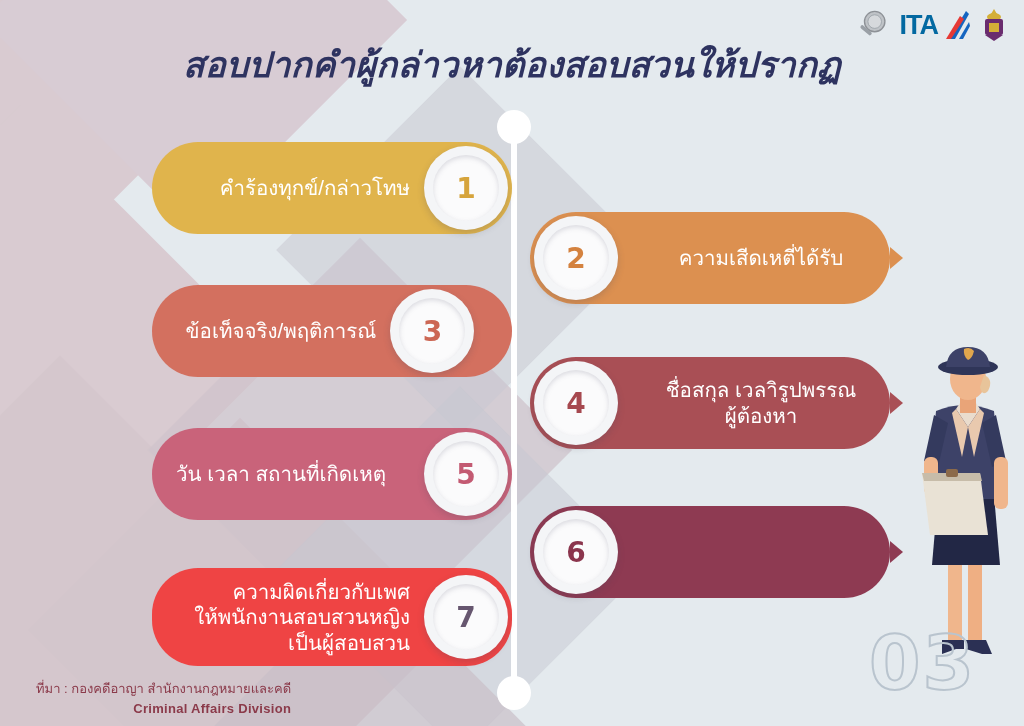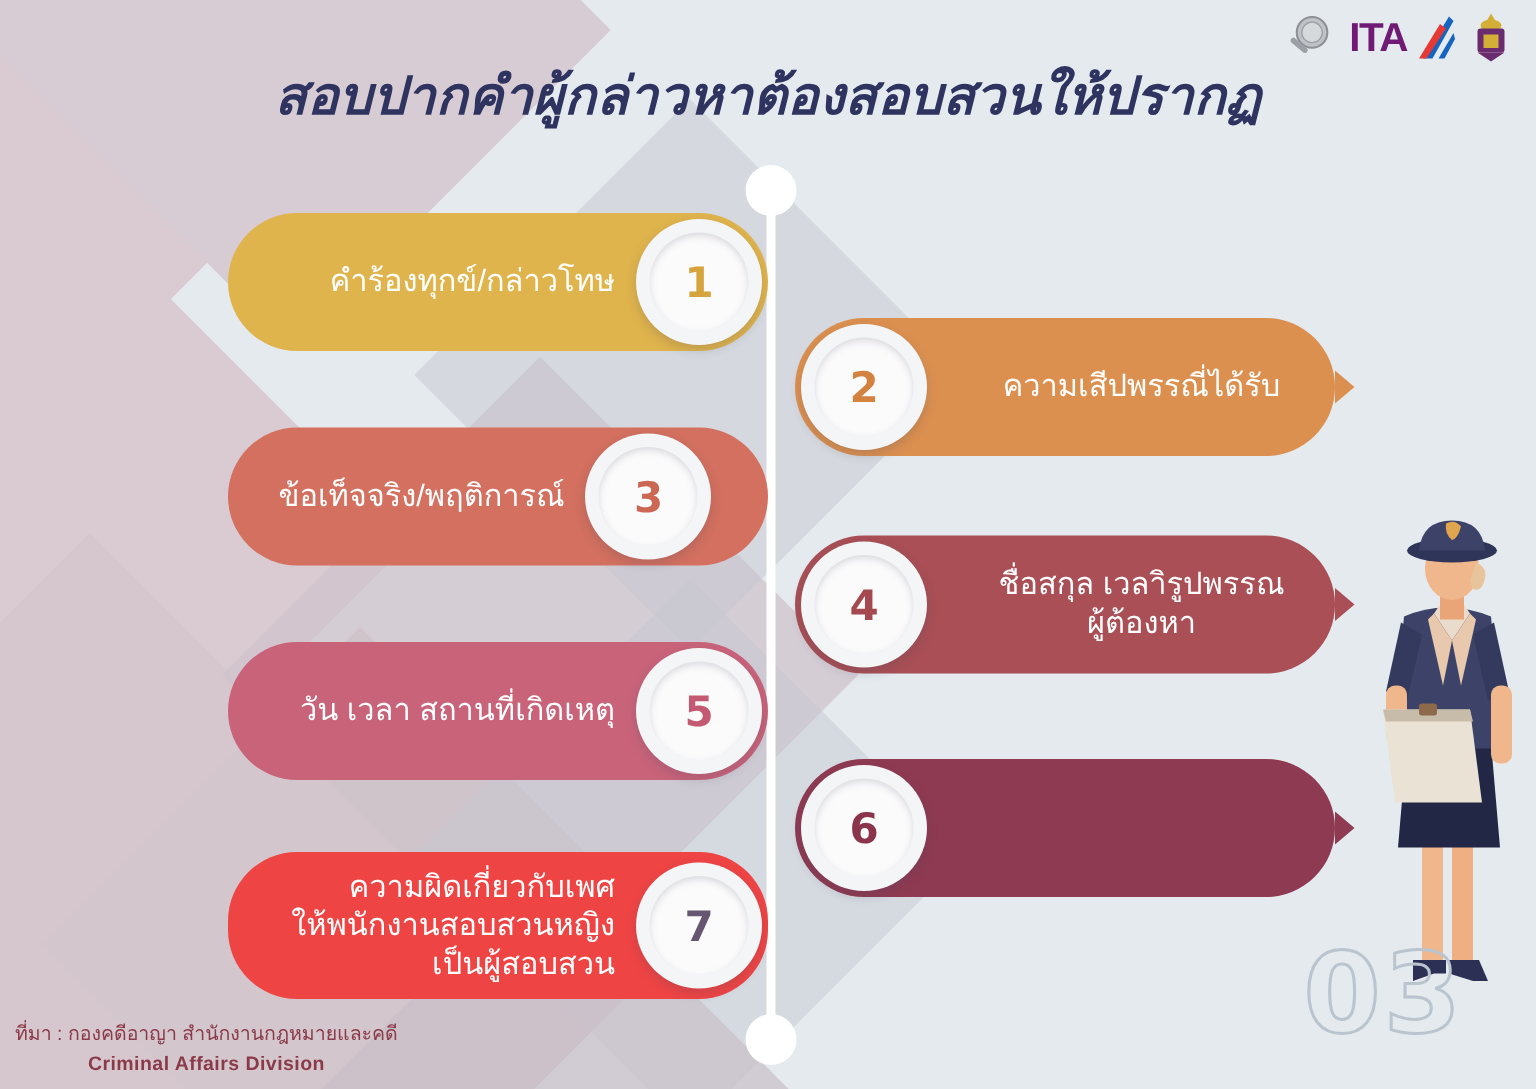--- a/index.html
+++ b/index.html
@@ -144,22 +144,22 @@
     line-height: 1;
   }
 
   
   .credit {
     position: absolute; left: 10px; bottom: 8px;
     color: #8B3A4A;
     font-size: 13px;
     line-height: 1.5;
   }
-  .credit .l1 { display: block; }
-  .credit .l2 { display: block; text-align: center; font-weight: bold; letter-spacing: .3px; }
+  .credit .l1 { display: block; margin-left: 26px; }
+  .credit .l2 { display: block; text-align: right; font-weight: bold; letter-spacing: .3px; }
 </style>
 </head>
 <body>
 
 <div id="stage" style="background: rgb(228, 234, 238);">
 
   <div class="bg-layer">
     <div class="diamond d1"></div>
     <div class="diamond d2"></div>
     <div class="diamond d3"></div>
@@ -170,21 +170,21 @@
     <div class="diamond d8"></div>
     <div class="diamond d9"></div>
   </div>
 
   <div class="logo-bar">
     <svg class="logo-magnifier" viewBox="0 0 40 40">
       <circle cx="22" cy="16" r="12" fill="#BFC3C7" stroke="#8D9196" stroke-width="1.6"></circle>
       <circle cx="22" cy="16" r="8" fill="#D6D9DC" stroke="#9AA0A6" stroke-width="1"></circle>
       <rect x="4" y="24" width="16" height="4.4" rx="2.2" transform="rotate(40 12 26)" fill="#9AA0A6"></rect>
     </svg>
-    <span class="logo-ita" style="color: #701a75;">ITA</span>
+    <span class="logo-ita" style="color: #0369a1;">ITA</span>
     <svg class="logo-swoosh" viewBox="0 0 26 30">
       <path d="M22 1 L5 29 L11 29 L25 4 Z" fill="#1565C0"></path>
       <path d="M16 6 L2 29 L7 29 L20 9 Z" fill="#E53935"></path>
       <path d="M25 12 L15 29 L19 29 L26 16 Z" fill="#1565C0"></path>
     </svg>
     <svg class="logo-garuda" viewBox="0 0 28 34">
       <path d="M14 1 L17 6 L11 6 Z" fill="#D4AF37"></path>
       <ellipse cx="14" cy="9" rx="7" ry="4" fill="#D4AF37"></ellipse>
       <rect x="5" y="11" width="18" height="16" rx="2" fill="#6A2C6E"></rect>
       <rect x="9" y="15" width="10" height="9" fill="#D4AF37"></rect>
@@ -202,41 +202,41 @@
     <span class="step-label">คำร้องทุกข์/กล่าวโทษ</span>
     <span class="badge">
       <span class="badge-num" style="color: rgb(214, 164, 60);">1</span>
     </span>
   </div>
 
   <div class="step right" id="step-2" style="background: rgb(220, 144, 80);">
     <span class="badge">
       <span class="badge-num" style="color: rgb(212, 130, 63);">2</span>
     </span>
-    <span class="step-label">ความเสีปพรรณี่ได้รับ</span>
+    <span class="step-label">ความเสีดเหตี่ได้รับ</span>
     <span class="notch" style="border-left: 13px solid rgb(220, 144, 80);"></span>
   </div>
 
   <div class="step left" id="step-3" style="background: rgb(211, 112, 95);">
     <span class="step-label">ข้อเท็จจริง/พฤติการณ์</span>
     <span class="badge">
       <span class="badge-num" style="color: rgb(204, 103, 84);">3</span>
     </span>
   </div>
 
   <div class="step right" id="step-4" style="background: rgb(169, 79, 85);">
     <span class="badge">
       <span class="badge-num" style="color: rgb(166, 72, 79);">4</span>
     </span>
     <span class="step-label">ชื่อสกุล เวลาิรูปพรรณ
 ผู้ต้องหา</span>
     <span class="notch" style="border-left: 13px solid rgb(169, 79, 85);"></span>
   </div>
 
-  <div class="step left" id="step-5" style="background: rgb(201, 99, 122);">
+  <div class="step left" id="step-5" style="background: rgb(201, 99, 122); gap: 24px;">
     <span class="step-label">วัน เวลา สถานที่เกิดเหตุ</span>
     <span class="badge">
       <span class="badge-num" style="color: rgb(195, 90, 114);">5</span>
     </span>
   </div>
 
   <div class="step right" id="step-6" style="background: rgb(142, 58, 82);">
     <span class="badge">
       <span class="badge-num" style="color: rgb(139, 53, 77);">6</span>
     </span>

